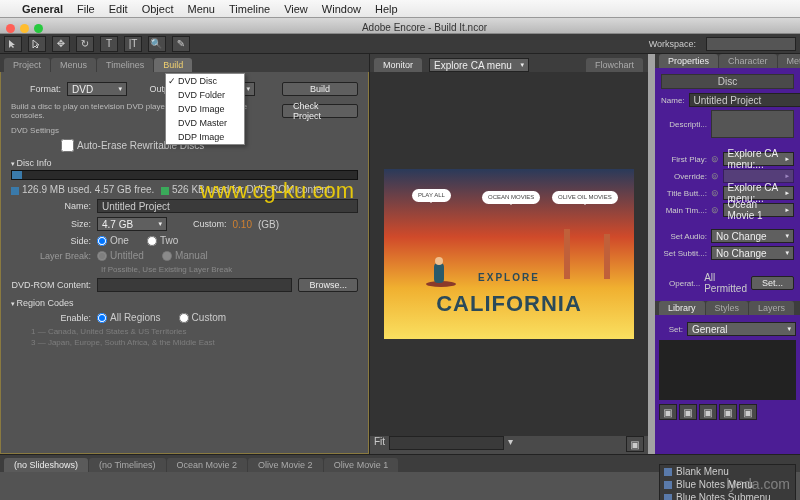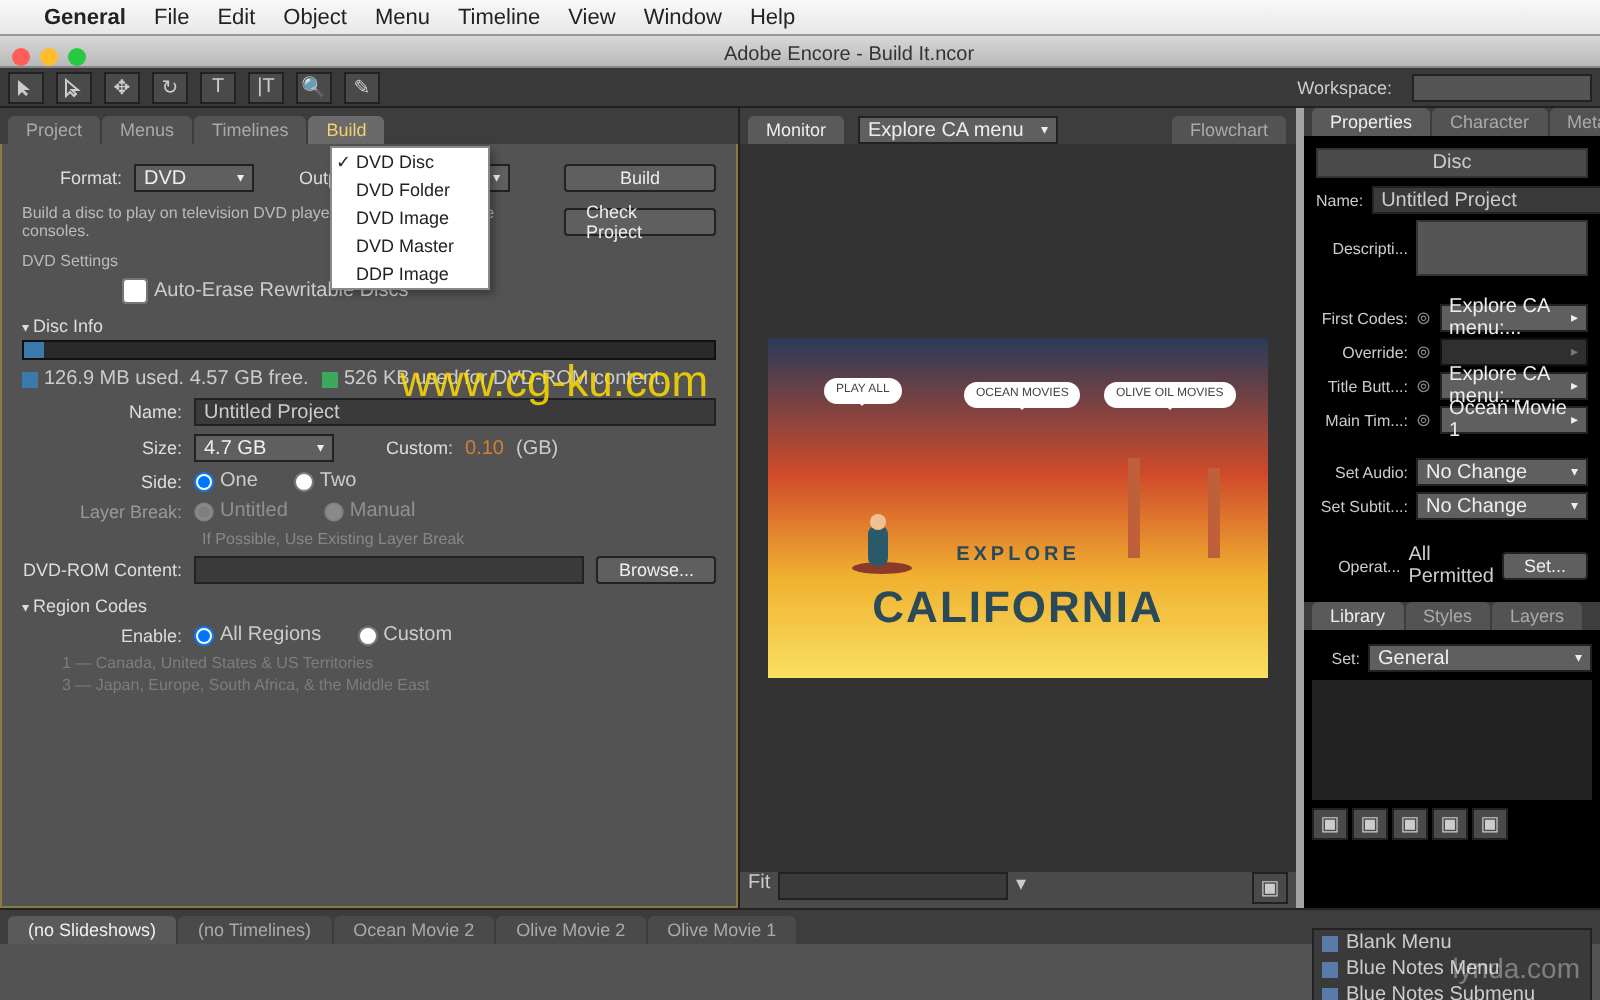--- a/index.html
+++ b/index.html
@@ -18,21 +18,21 @@
 
 .toolbar { background: #3a3a3a; height: 20px; display: flex; align-items: center; padding: 0 4px; gap: 6px; border-bottom: 1px solid #222; }
 .tool { width: 18px; height: 16px; background: #4a4a4a; border: 1px solid #222; display: flex; align-items: center; justify-content: center; color: #ccc; font-size: 10px; }
 .spacer { flex: 1; }
 .toolbar .ws-label { font-size: 9px; color: #ccc; margin-right: 4px; }
 .ws-select { background: #555; border: 1px solid #222; width: 90px; height: 14px; }
 
 .main { display: flex; height: 400px; }
 .left { width: 370px; background: #535353; border-right: 1px solid #222; display: flex; flex-direction: column; }
 .center { width: 278px; background: #4a4a4a; display: flex; flex-direction: column; }
-.right { width: 152px; background: #000000; border-left: 4px solid #a3a3a3; display: flex; flex-direction: column; }
+.right { width: 152px; background: #4c1d95; border-left: 7px solid #a3a3a3; display: flex; flex-direction: column; }
 
 .tabs { display: flex; background: #3d3d3d; height: 18px; align-items: flex-end; padding-left: 4px; }
 .tab { background: #535353; padding: 2px 9px; margin-right: 1px; color: #aaa; font-size: 9px; border-top-left-radius: 3px; border-top-right-radius: 3px; }
 .tab.active { background: #6a6a6a; color: #f0d070; }
 .tab.active2 { background: #5a5a5a; color: #eee; }
 
 .panel-body { padding: 6px 10px; flex: 1; overflow: hidden; border: 1px solid #8a7a40; border-top: none; }
 .row { display: flex; align-items: center; margin: 4px 0; gap: 6px; }
 .lbl { font-size: 9px; color: #ddd; text-align: right; }
 .lbl.w50 { width: 50px; }
@@ -300,21 +300,21 @@
       <div class="prow">
           <span class="pl">Name:</span>
           <input class="txt pv" value="Untitled Project" style="">
         </div>
       <div class="prow">
           <span class="pl">Descripti...</span>
           <div class="desc-box pv"></div>
         </div>
       <div style="height:8px"></div>
       <div class="prow">
-          <span class="pl">First Codes:</span>
+          <span class="pl">First Play:</span>
           <span class="link-icon">⊚</span>
           <div class="select pv">
             <span>Explore CA menu:...</span>
             <span class="tri">▸</span>
           </div>
         </div>
       <div class="prow">
           <span class="pl">Override:</span>
           <span class="link-icon">⊚</span>
           <div class="select pv" style="opacity:.5">

